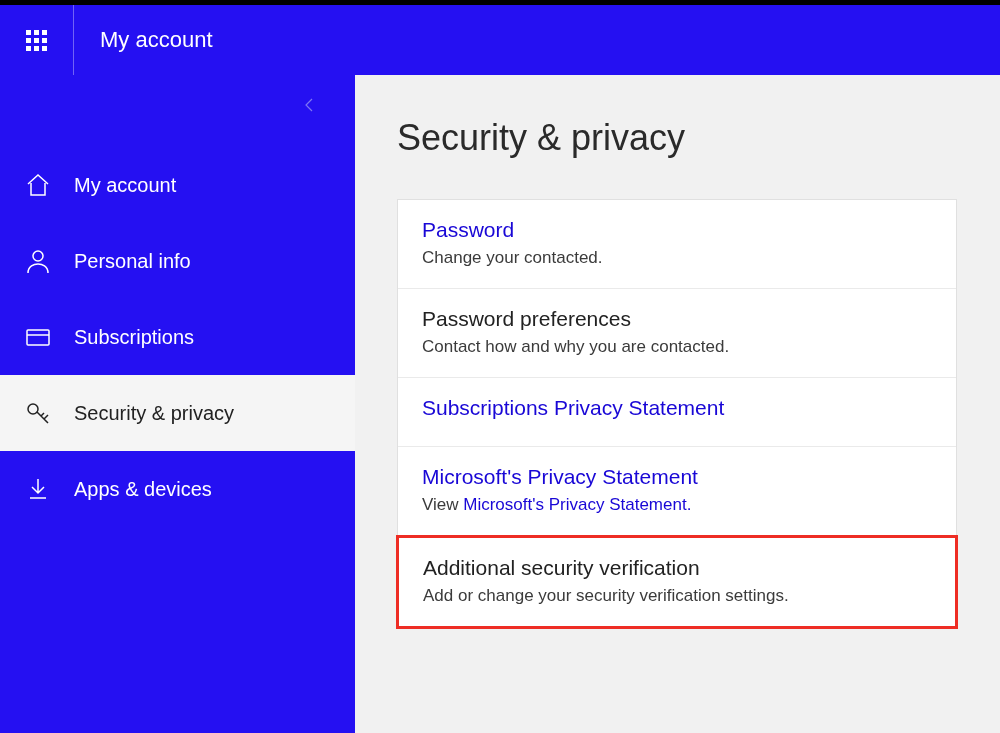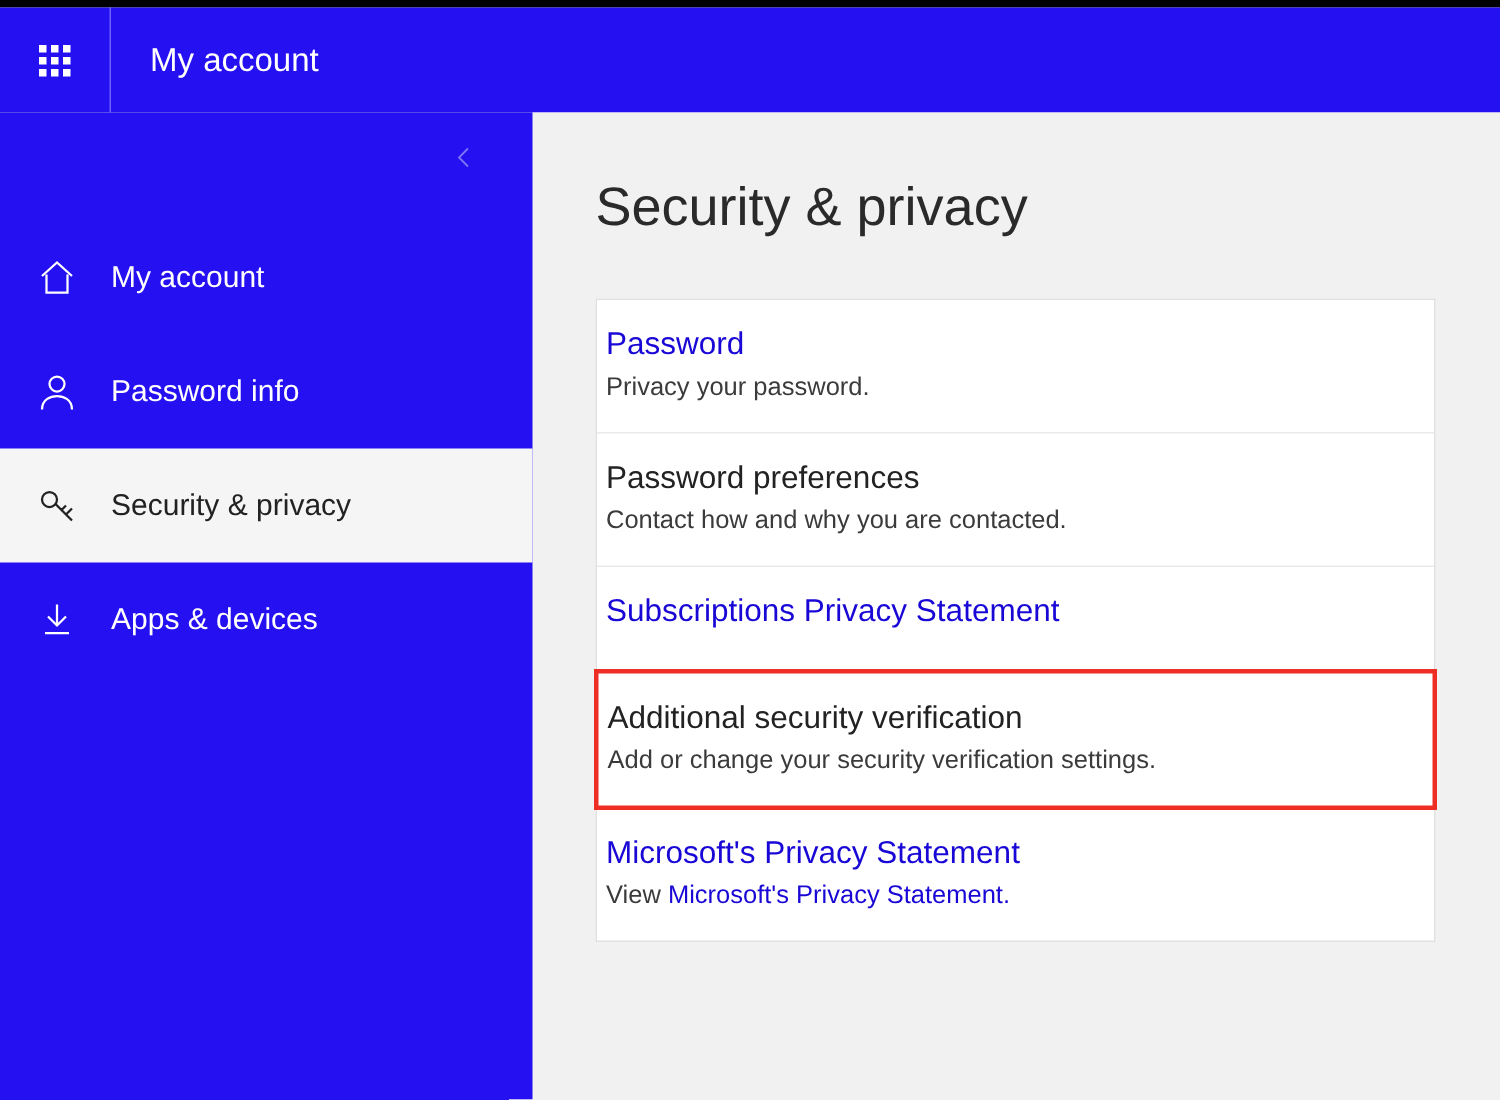--- a/index.html
+++ b/index.html
@@ -104,21 +104,21 @@
       font-weight: 300;
       color: #2a2a2a;
       margin-bottom: 40px;
     }
     .card-list {
       background: #fff;
       border: 1px solid #e0e0e0;
       width: 560px;
     }
     .card-item {
-      padding: 18px 24px 20px 6px;
+      padding: 18px 24px 20px 24px;
       border-bottom: 1px solid #eaeaea;
     }
     .card-item:last-child {
       border-bottom: none;
     }
     .card-item.highlight {
       border: 3px solid #ee2d24;
       margin: -1px -2px;
       position: relative;
       z-index: 2;
@@ -180,23 +180,32 @@
       <span>My account</span>
     </div>
 
     <div class="nav-item">
       <span class="nav-icon">
         <svg width="28" height="28" viewBox="0 0 28 28">
           <circle cx="14" cy="9" r="5"></circle>
           <path d="M4 26 C4 19 10 17 14 17 C18 17 24 19 24 26"></path>
         </svg>
       </span>
-      <span>Password info</span>
-    </div>
-
+      <span>Personal info</span>
+    </div>
+
+    <div class="nav-item">
+      <span class="nav-icon">
+        <svg width="28" height="28" viewBox="0 0 28 28">
+          <rect x="3" y="7" width="22" height="15" rx="1"></rect>
+          <line x1="3" y1="12" x2="25" y2="12"></line>
+        </svg>
+      </span>
+      <span>Subscriptions</span>
+    </div>
 
     <div class="nav-item active">
       <span class="nav-icon">
         <svg width="30" height="30" viewBox="0 0 30 30">
           <circle cx="9" cy="11" r="5"></circle>
           <path d="M13 14 L24 25 M20 21 L24 17 M17 18 L20 15"></path>
         </svg>
       </span>
       <span>Security &amp; privacy</span>
     </div>
@@ -214,44 +223,44 @@
   </div>
 
   <div class="main">
     <h1 class="page-title">Security &amp; privacy</h1>
 
     <div class="card-list">
 
       <div class="card-item">
         <div class="card-title link">Password</div>
         <div class="card-desc">
-          <span>Privacy your password.</span>
+          <span>Change your contacted.</span>
         </div>
       </div>
 
       <div class="card-item">
         <div class="card-title">Password preferences</div>
         <div class="card-desc">
           <span>Contact how and why you are contacted.</span>
         </div>
       </div>
 
       <div class="card-item">
         <div class="card-title link">Subscriptions Privacy Statement</div>
+      </div>
+
+      <div class="card-item">
+        <div class="card-title link">Microsoft's Privacy Statement</div>
+        <div class="card-desc">
+          <span>View </span><span class="inline-link">Microsoft's Privacy Statement.</span>
+        </div>
       </div>
 
       <div class="card-item highlight">
         <div class="card-title">Additional security verification</div>
         <div class="card-desc">
           <span>Add or change your security verification settings.</span>
         </div>
       </div>
 
-      <div class="card-item">
-        <div class="card-title link">Microsoft's Privacy Statement</div>
-        <div class="card-desc">
-          <span>View </span><span class="inline-link">Microsoft's Privacy Statement.</span>
-        </div>
-      </div>
-
     </div>
   </div>
 </div>
 
 </body></html>

